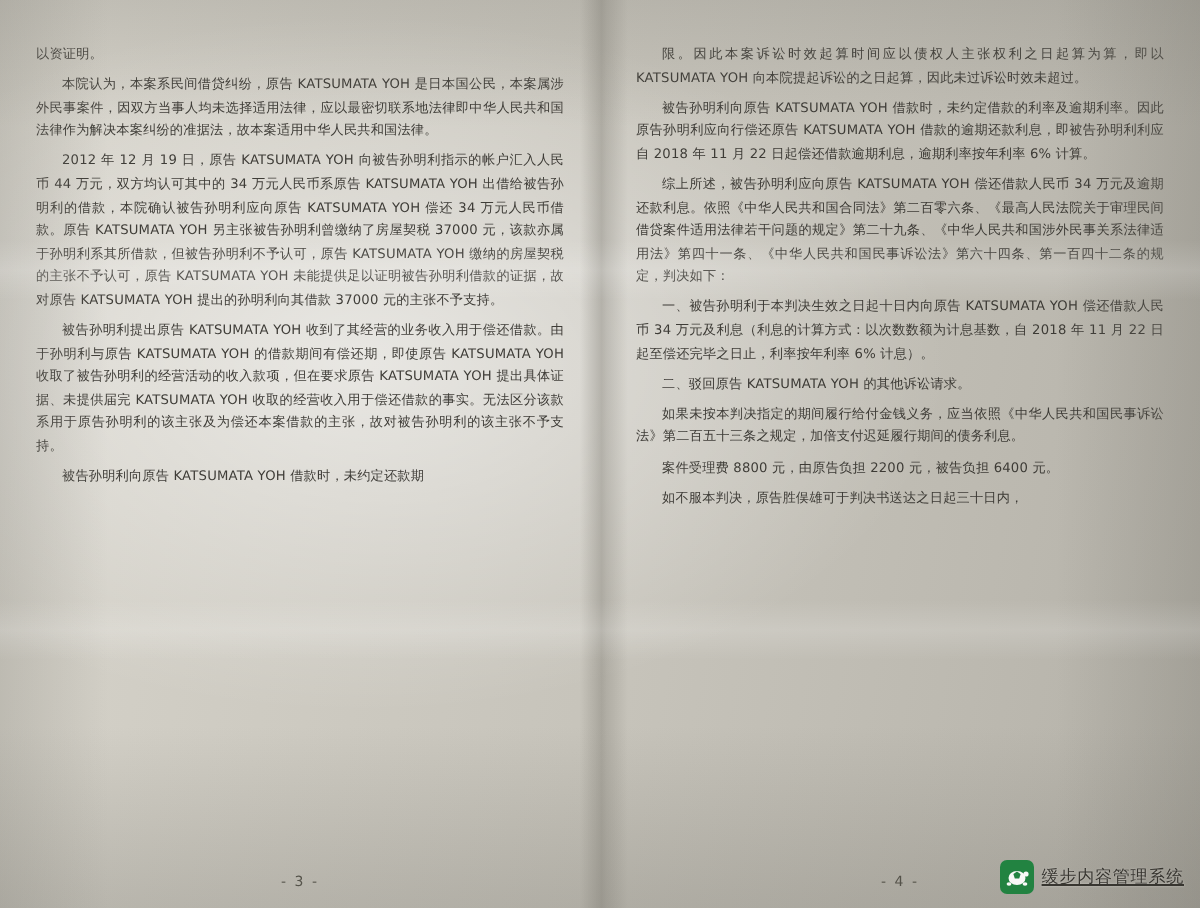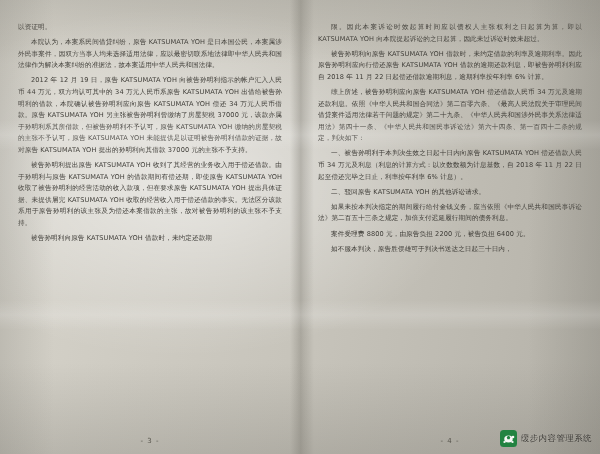--- a/index.html
+++ b/index.html
@@ -101,20 +101,21 @@
     position: relative;
     flex: none;
   }
   .wm-logo svg { display: block; }
   .wm-text {
     font-size: 8.5px;
     color: #2f2d28;
     letter-spacing: 0.4px;
     white-space: nowrap;
     text-shadow: 0 0 1px rgba(255,255,255,0.4);
+    text-decoration: underline;
   }
 
   
   .streak {
     position: absolute;
     left: 0;
     width: 600px;
     height: 30px;
     background: linear-gradient(180deg, rgba(255,255,255,0.0), rgba(255,255,255,0.16), rgba(255,255,255,0.0));
     pointer-events: none;

